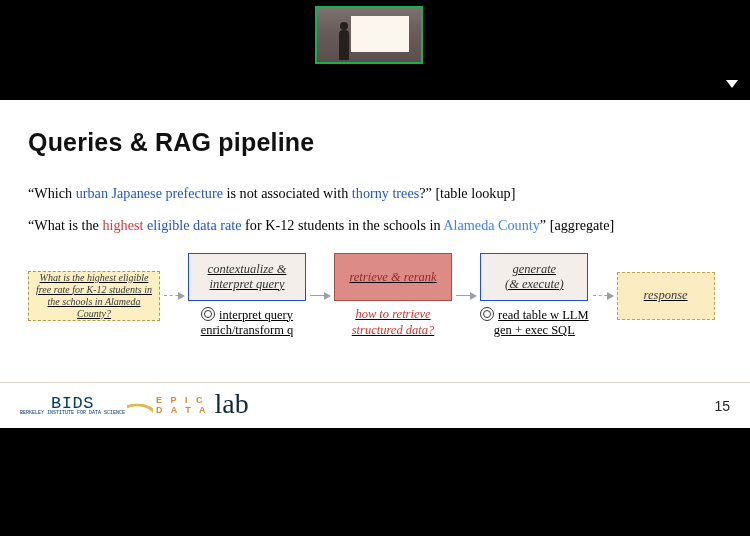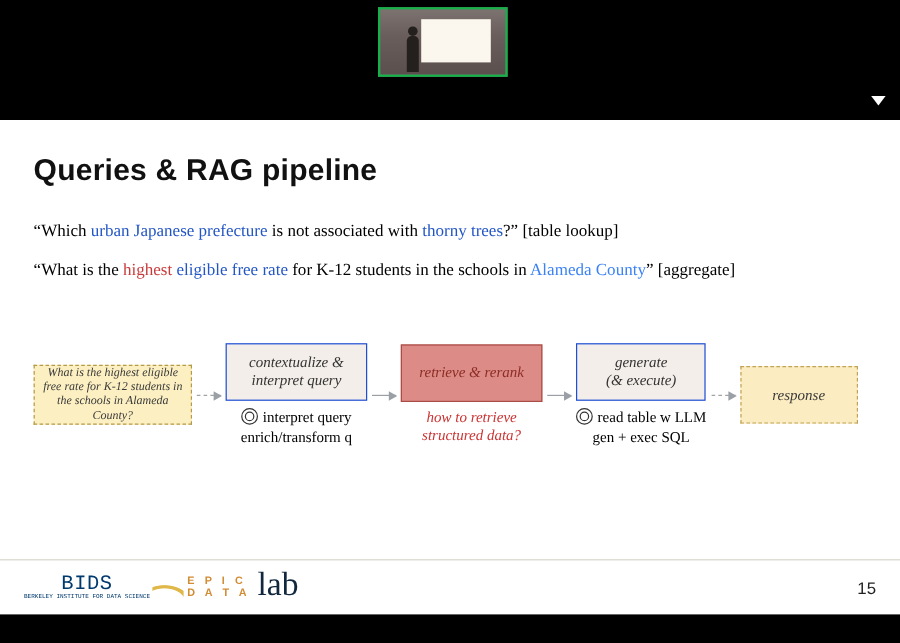--- a/index.html
+++ b/index.html
@@ -63,21 +63,21 @@
     position:absolute;
     top:-8px;left:1px;width:8px;height:8px;border-radius:50%;
     background:#24201e;
   }
 
   .slide-area {
     position: absolute;
     top: 100px;
     left: 0;
     width: 750px;
-    height: 412px;
+    height: 328px;
     background: #fff;
     box-sizing: border-box;
     padding: 22px 28px 34px 28px;
   }
   .slide-title {
     font-size: 25px;
     font-weight: 700;
     color: #111;
     margin: 6px 0 26px 0;
     letter-spacing: 0.2px;
@@ -93,25 +93,26 @@
     margin-bottom: 11px;
   }
   .blue { color:#2356c5; }
   .red { color:#c93b3b; }
   .orange { color:#3b82f6; }
   .tag { color:#000; }
   .quote { color:#000; }
 
   .pipeline {
     position: relative;
-    margin-top: 36px;
+    margin-top: 16px;
     height: 100px;
     display:flex;
-    align-items:flex-end;
+    align-items:flex-start;
     gap: 0;
+    text-decoration: underline;
   }
   .pbox {
     border: 1px solid #1d4ed8;
     background: #f3eee9;
     color:#333;
     font-family: Georgia, serif;
     font-size: 12.5px;
     text-align: center;
     display:flex;
     align-items:center;
@@ -259,21 +260,21 @@
 
   <div class="slide-area">
 
     <div class="slide-title">Queries &amp; RAG pipeline</div>
 
     <div class="queries">
       <div class="query-line">
         <span class="quote">“Which </span><span class="blue">urban Japanese prefecture</span><span class="quote"> is not associated with </span><span class="blue">thorny trees</span><span class="quote">?” </span><span class="tag">[table lookup]</span>
       </div>
       <div class="query-line">
-        <span class="quote">“What is the </span><span class="red">highest</span><span> </span><span class="blue">eligible free rate</span><span class="quote"> for K-12 students in the schools in </span><span class="orange">Alameda County</span><span class="quote">” </span><span class="tag">[aggregate]</span>
+        <span class="quote">“What is the </span><span class="red">highest</span><span> </span><span class="blue">eligible data rate</span><span class="quote"> for K-12 students in the schools in </span><span class="orange">Alameda County</span><span class="quote">” </span><span class="tag">[aggregate]</span>
       </div>
     </div>
 
     <div class="pipeline">
       <div class="stack">
         <div class="col">
           <div class="pbox query">What is the highest eligible free rate for K-12 students in the schools in Alameda County?</div>
         </div>
         <div class="arrow-wrap">
             <div class="arrow dashed"></div>

